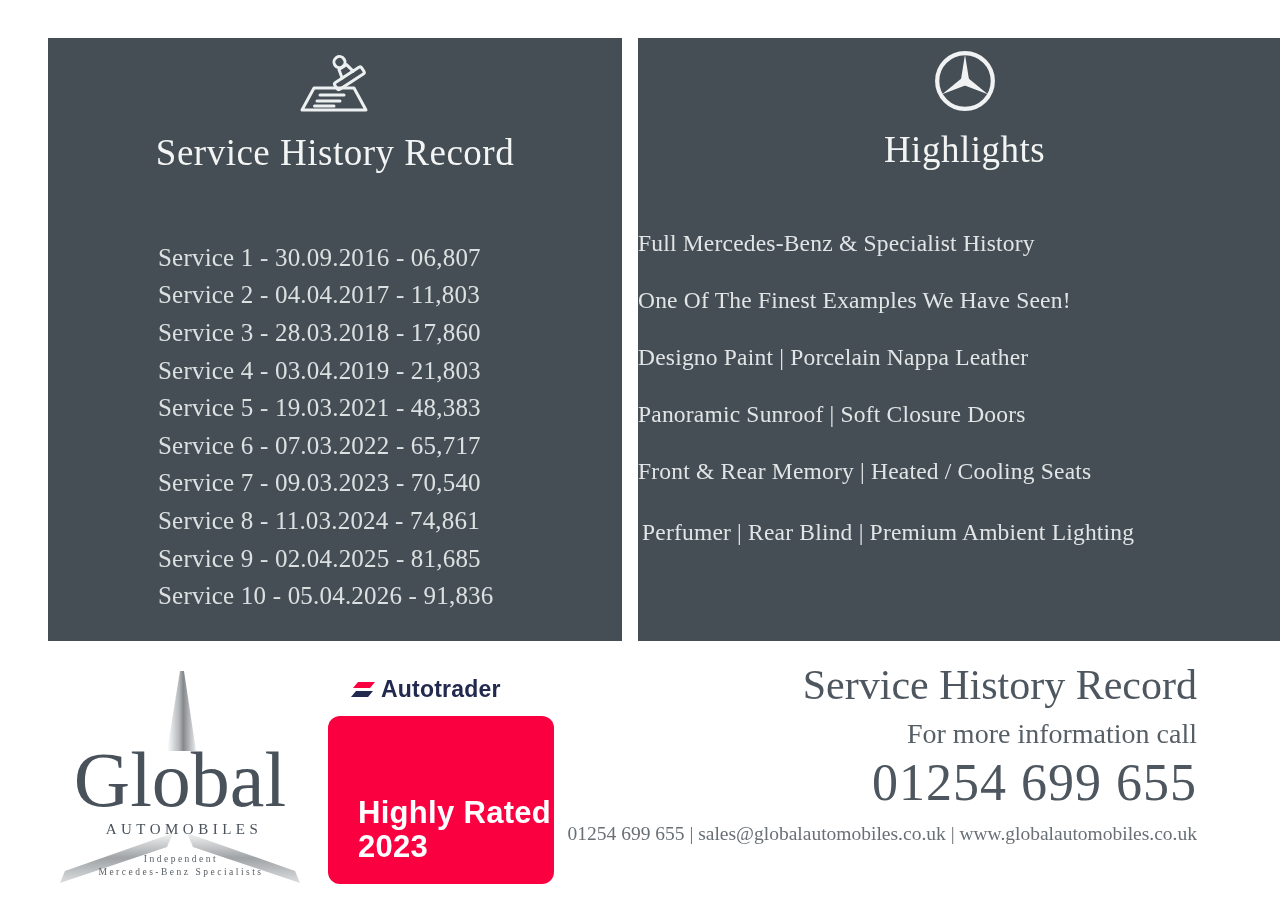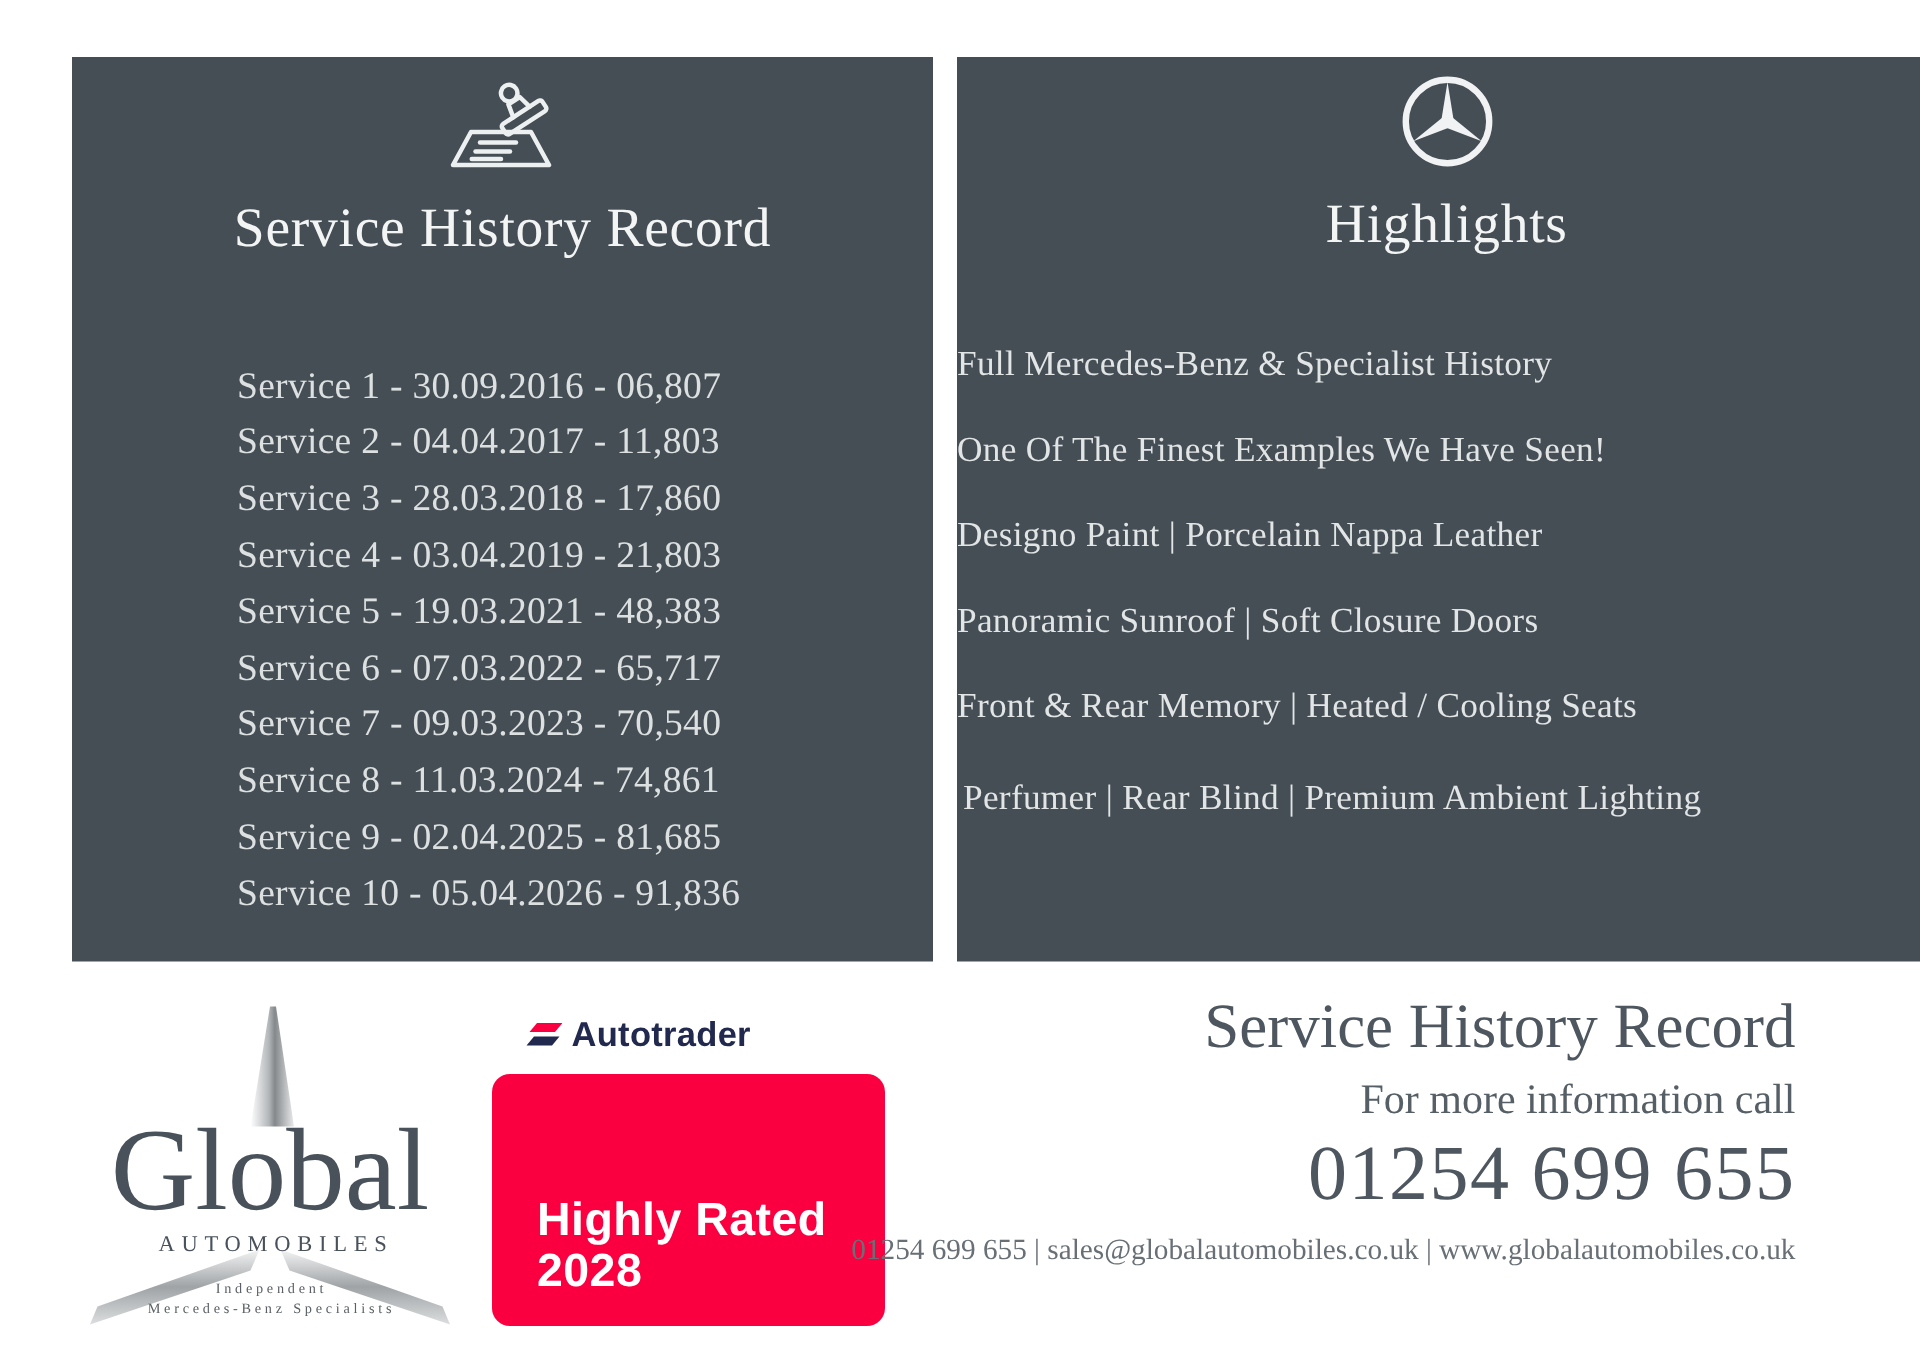--- a/index.html
+++ b/index.html
@@ -27,21 +27,21 @@
     margin-top:32px;display:flex;flex-direction:column;gap:27px;align-items:flex-start;
     font-size:23.5px;line-height:30px;color:#E2E5E6;letter-spacing:0.2px;text-align:center;
     width:100%;
   }
   
   .brand-logo{position:absolute;left:55px;top:663px;}
   .autotrader{position:absolute;left:349px;top:676px;display:flex;align-items:center;gap:6px;
     font-family:"Liberation Sans","DejaVu Sans",sans-serif;}
   .autotrader-word{font-size:23px;font-weight:700;color:#21294E;letter-spacing:0.2px;}
   .badge{
-    position:absolute;left:328px;top:716px;width:262px;height:168px;border-radius:12px;
+    position:absolute;left:328px;top:716px;width:226px;height:168px;border-radius:12px;
     background:#FA0040;display:flex;flex-direction:column;justify-content:flex-end;
     padding:0 0 20px 30px;box-sizing:border-box;
     font-family:"Liberation Sans","DejaVu Sans",sans-serif;color:#ffffff;
   }
   .badge-line{font-size:31px;font-weight:700;line-height:34px;letter-spacing:0.3px;}
   .contact{
     position:absolute;right:83px;top:660px;text-align:right;width:660px;color:#4E575F;
   }
   .contact-title{font-size:42px;line-height:50px;font-weight:400;color:#4E575F;margin:0;}
   .contact-call{font-size:28px;line-height:36px;color:#565F66;margin-top:6px;}
@@ -136,21 +136,21 @@
     <svg width="26" height="17" viewBox="0 0 26 17">
       <polygon points="9,1 26,1 21,7 4,7" fill="#FA0040"></polygon>
       <polygon points="7,10 24,10 19,16 2,16" fill="#21294E"></polygon>
     </svg>
   </span>
   <span class="autotrader-word">Autotrader</span>
 </div>
 
 <div class="badge">
   <div class="badge-line">Highly Rated</div>
-  <div class="badge-line">2028</div>
+  <div class="badge-line">2023</div>
 </div>
 
 <div class="contact">
   <h2 class="contact-title">Service History Record</h2>
   <div class="contact-call">For more information call</div>
   <div class="contact-phone">01254 699 655</div>
   <div class="contact-small">01254 699 655 | sales@globalautomobiles.co.uk | www.globalautomobiles.co.uk</div>
 </div>
 
 </body></html>

